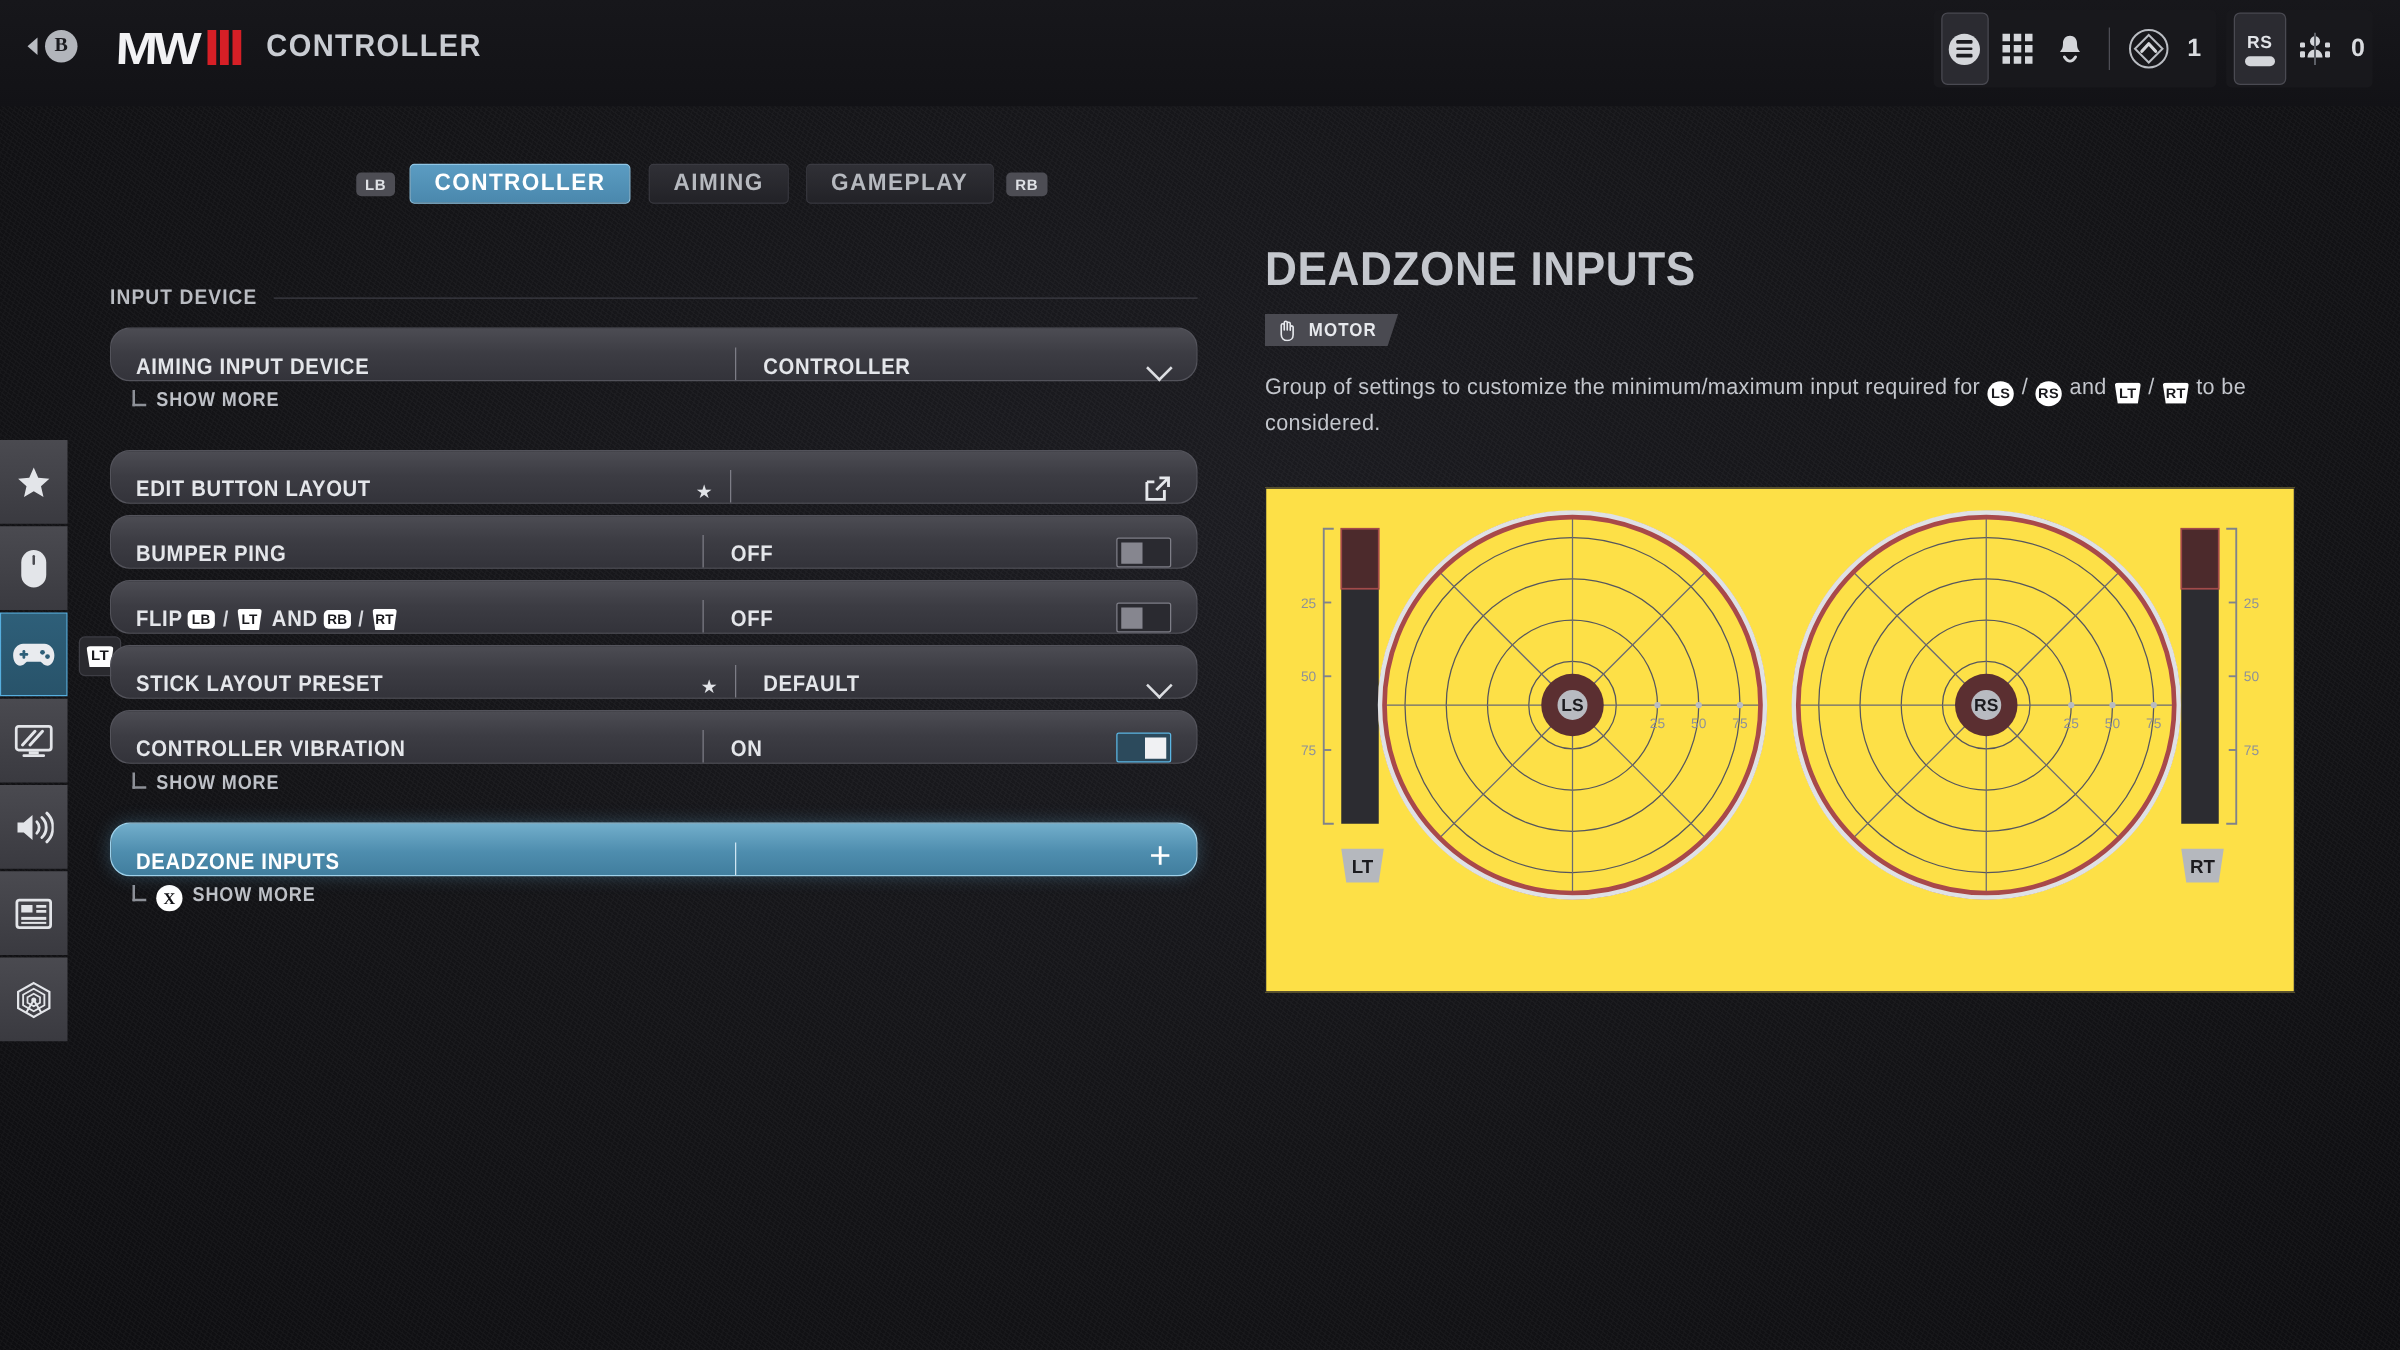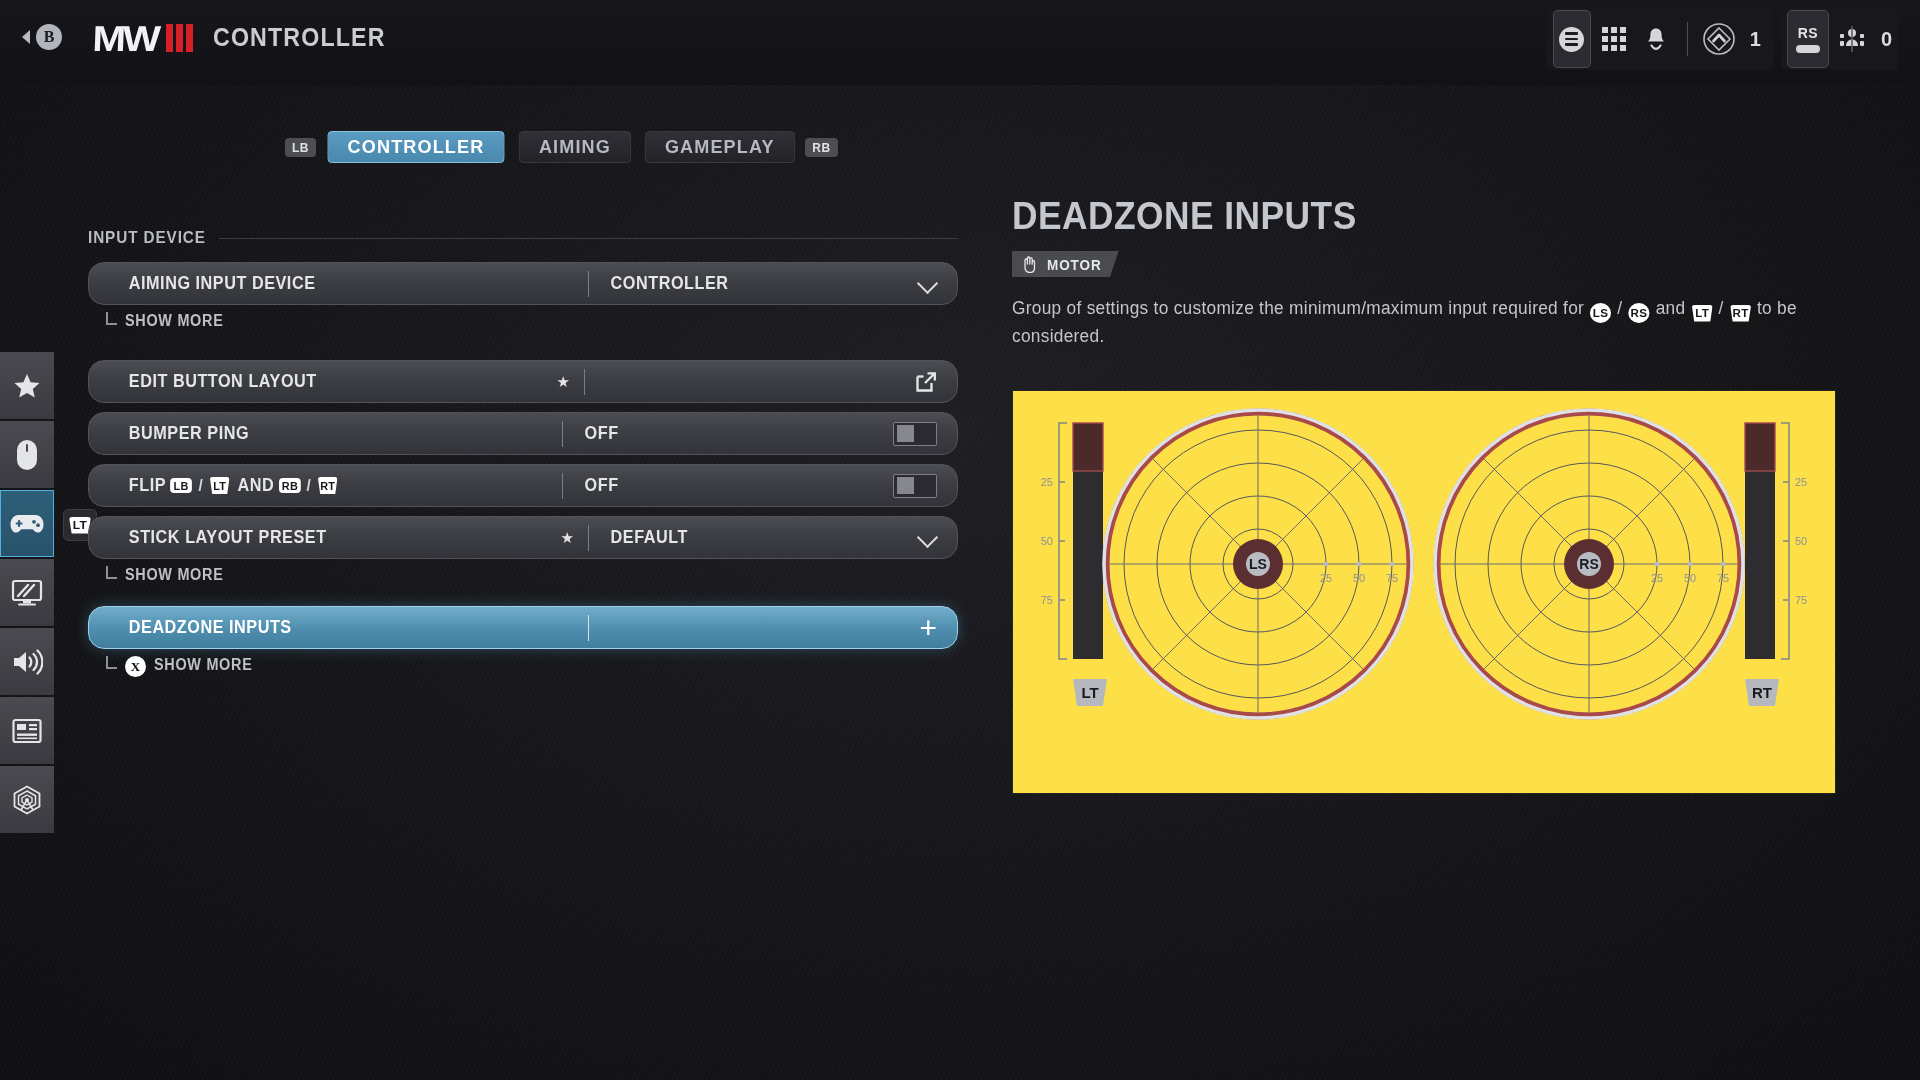--- a/index.html
+++ b/index.html
@@ -128,21 +128,21 @@
     transform: scaleX(.9); transform-origin: left; white-space: nowrap;
   }
   .section-head .lbl.accent { color: #5fc5ef; }
   .section-head .rule { flex: 1; height: 1px; background: #3d3d44; }
   .section-head .rule.accent { background: #4aa8d8; height: 2px; }
 
   .row {
     height: 43px; margin-bottom: 9px; border-radius: 16px;
     background: linear-gradient(180deg,#4c4c53 0%, #3c3c43 48%, #33333a 100%);
     border: 1px solid #53535b;
-    display: flex; align-items: center; position: relative; padding-left: 20px;
+    display: flex; align-items: flex-end; position: relative;
   }
   .row.selected {
     background: linear-gradient(180deg,#72aecb 0%, #4e8dae 55%, #417e9e 100%);
     border: 1px solid #9ed1ea;
     box-shadow: 0 0 14px rgba(90,160,200,.35);
   }
   .row .label {
     flex: 1; padding-left: 22px; font-size: 18px; letter-spacing: .6px;
     color: #e4e6ea; font-weight: bold; transform: scaleX(.9); transform-origin: left;
     display: flex; align-items: center; gap: 6px; white-space: nowrap;
@@ -473,20 +473,30 @@
   <div class="row">
     <span class="label">STICK LAYOUT PRESET</span>
     <span class="star">★</span>
     <span class="vsep"></span>
     <span class="value">DEFAULT</span>
     <span class="right-ctl">
       <span class="chev-down"></span>
     </span>
   </div>
 
+  <div class="row">
+    <span class="label">CONTROLLER VIBRATION</span>
+    <span class="vsep"></span>
+    <span class="value">ON</span>
+    <span class="right-ctl">
+      <span class="toggle on">
+          <span class="knob"></span>
+        </span>
+    </span>
+  </div>
 
   <div class="showmore" style="margin-bottom:14px">
     <span class="corner"></span>
     <span class="txt">SHOW MORE</span>
   </div>
 
   <div class="row selected">
     <span class="label">DEADZONE INPUTS</span>
     <span class="vsep"></span>
     <span class="value"></span>

